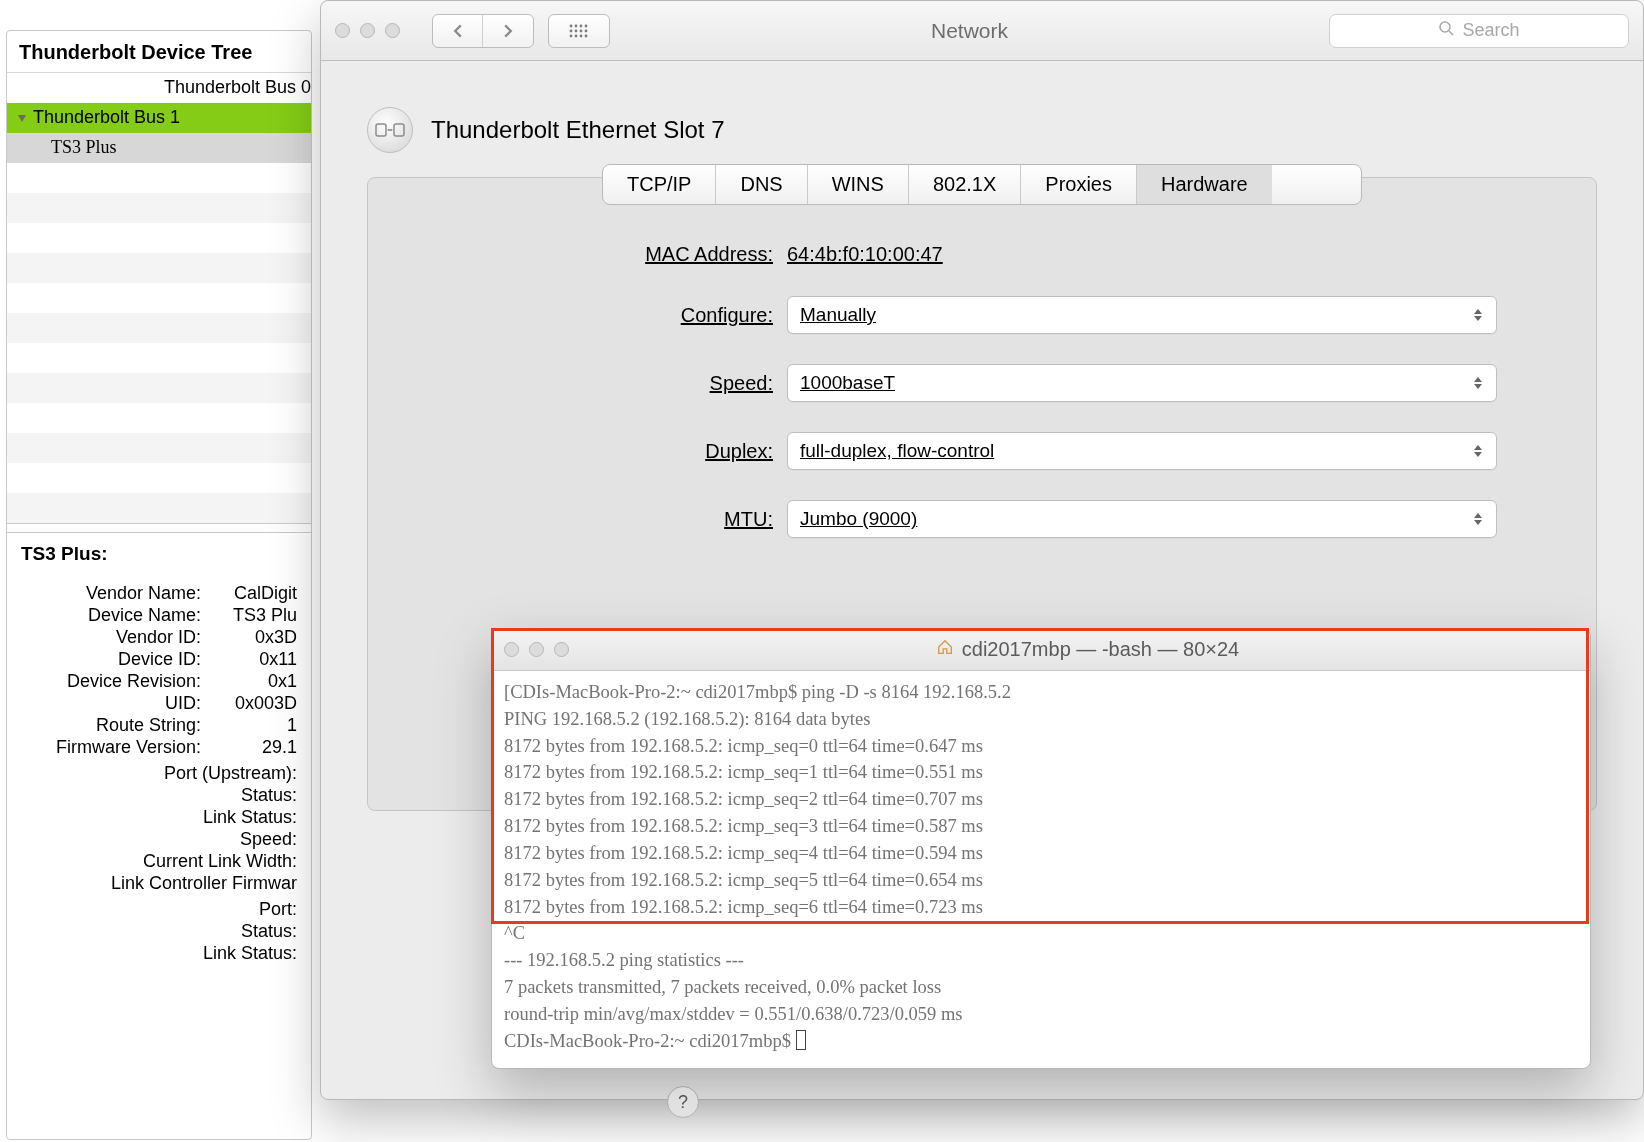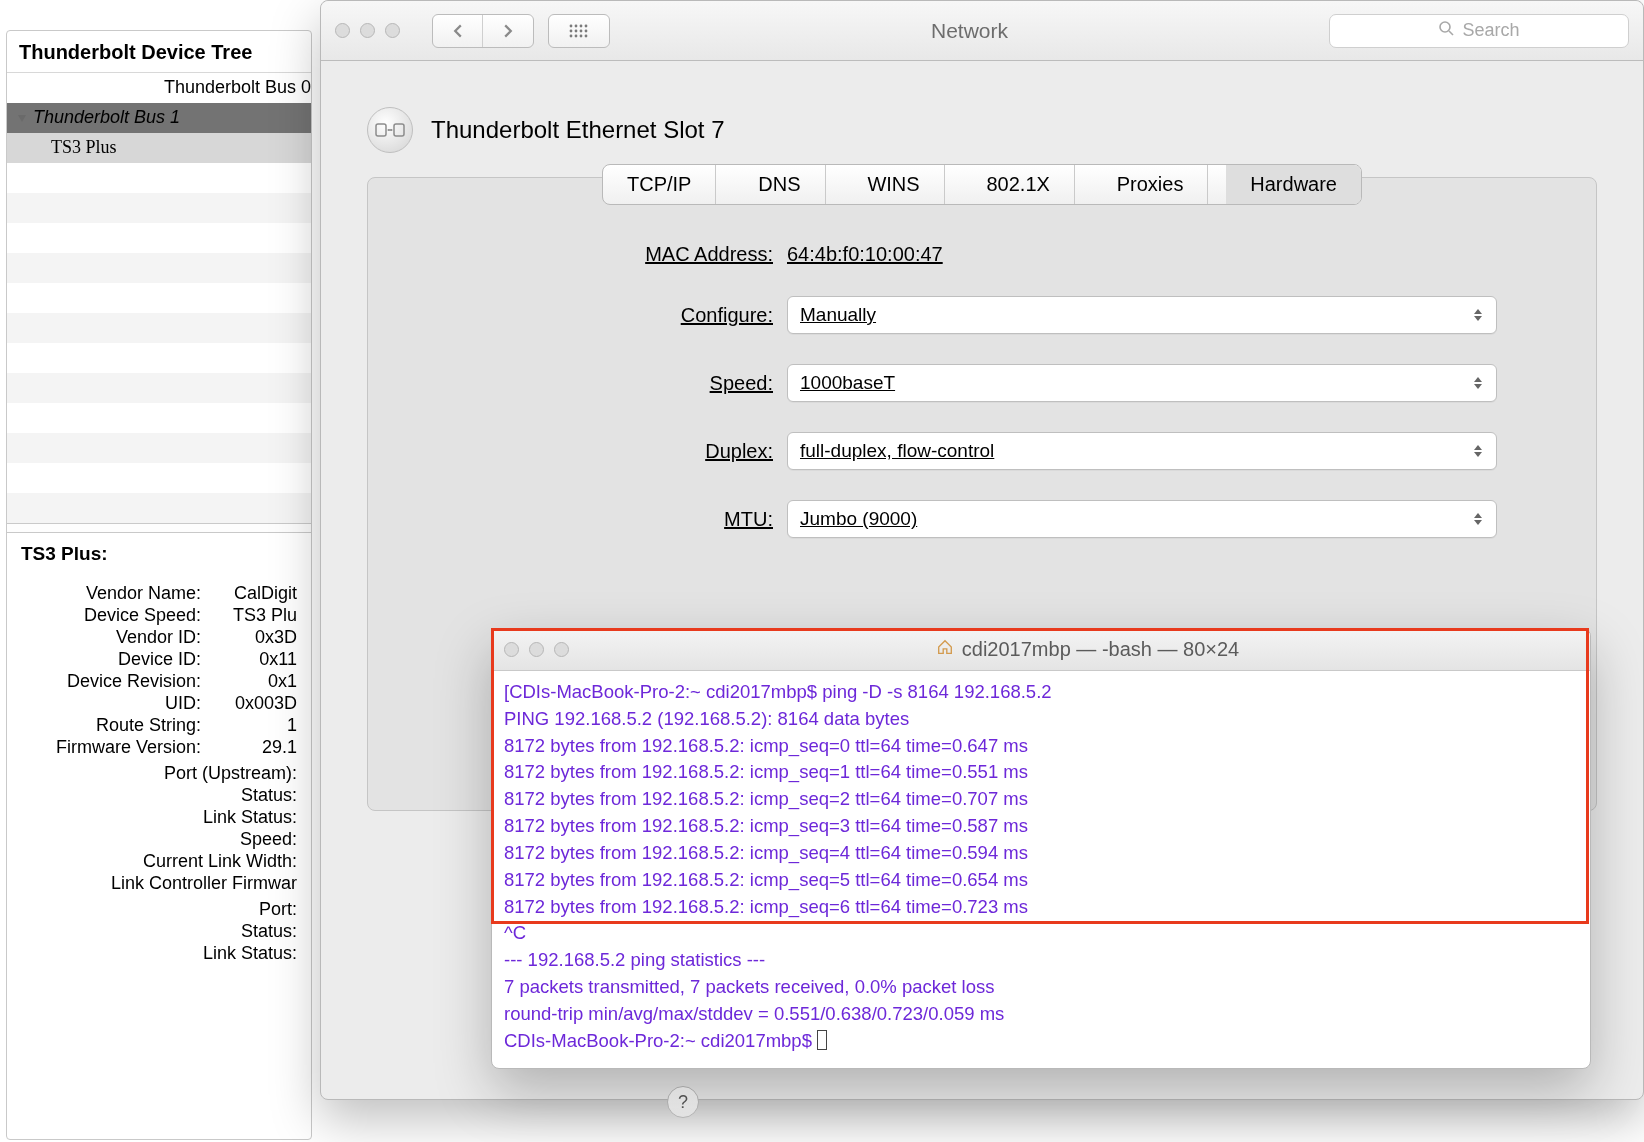--- a/index.html
+++ b/index.html
@@ -35,21 +35,21 @@
     font-size: 18px;
   }
   .tree-row {
     display: flex;
     align-items: center;
     height: 30px;
     padding-left: 22px;
     border-bottom: 1px solid transparent;
   }
   .tree-row.striped-even { background: #ffffff; justify-content: flex-end; }
-  .tree-row.striped-odd  { background: #737373; font-style: italic; }
+  .tree-row.striped-odd  { background: #84cc16; }
   .tree-row.selected { background: #d7d7d7; font-family: Liberation Serif, serif; }
   .tree-tri {
     width: 14px; height: 14px;
     margin-right: 4px;
     display: inline-flex; align-items: center; justify-content: center;
   }
   .tree-tri svg { width: 10px; height: 10px; }
   .indent-1 { padding-left: 44px; }
   .tree-stripes {
     display: flex; flex-direction: column;
@@ -171,21 +171,20 @@
   }
   .tabs {
     display: flex;
     margin: -46px auto 38px;
     width: 760px;
     border: 1px solid #b9b9b9;
     border-radius: 8px;
     overflow: hidden;
     background: linear-gradient(#ffffff,#f0f0f0);
     box-shadow: 0 1px 0 rgba(255,255,255,0.6) inset;
-    justify-content: space-between;
   }
   .tab {
     padding: 8px 24px;
     border-right: 1px solid #cacaca;
     font-size: 20px;
     white-space: nowrap;
   }
   .tab:last-child { border-right: none; }
   .tab.active { background: #dedede; }
 
@@ -266,24 +265,24 @@
     font-size: 20px;
     color: #5b5b5b;
     display: flex;
     justify-content: center;
     align-items: center;
     gap: 8px;
   }
   .home-icon { color: #d39b4f; }
   .term-body {
     padding: 8px 12px 14px;
-    font-family: Liberation Sans, sans-serif;
+    font-family: Liberation Serif, serif;
     font-size: 18.5px;
     line-height: 1.45;
-    color: #6d28d9;
+    color: #737373;
     white-space: pre;
   }
   .hl-box {
     position: absolute;
     border: 3px solid #e83a1d;
     pointer-events: none;
     z-index: 25;
   }
   .cursor {
     display: inline-block;
@@ -330,21 +329,21 @@
   </div>
 
   <div class="sysinfo-split"></div>
 
   <div class="details">
     <div class="details-title">TS3 Plus:</div>
     <dl>
       <dt>Vendor Name:</dt>
       <dd>CalDigit</dd>
 
-      <dt>Device Speed:</dt>
+      <dt>Device Name:</dt>
       <dd>TS3 Plu</dd>
 
       <dt>Vendor ID:</dt>
       <dd>0x3D</dd>
 
       <dt>Device ID:</dt>
       <dd>0x11</dd>
 
       <dt>Device Revision:</dt>
       <dd>0x1</dd>

